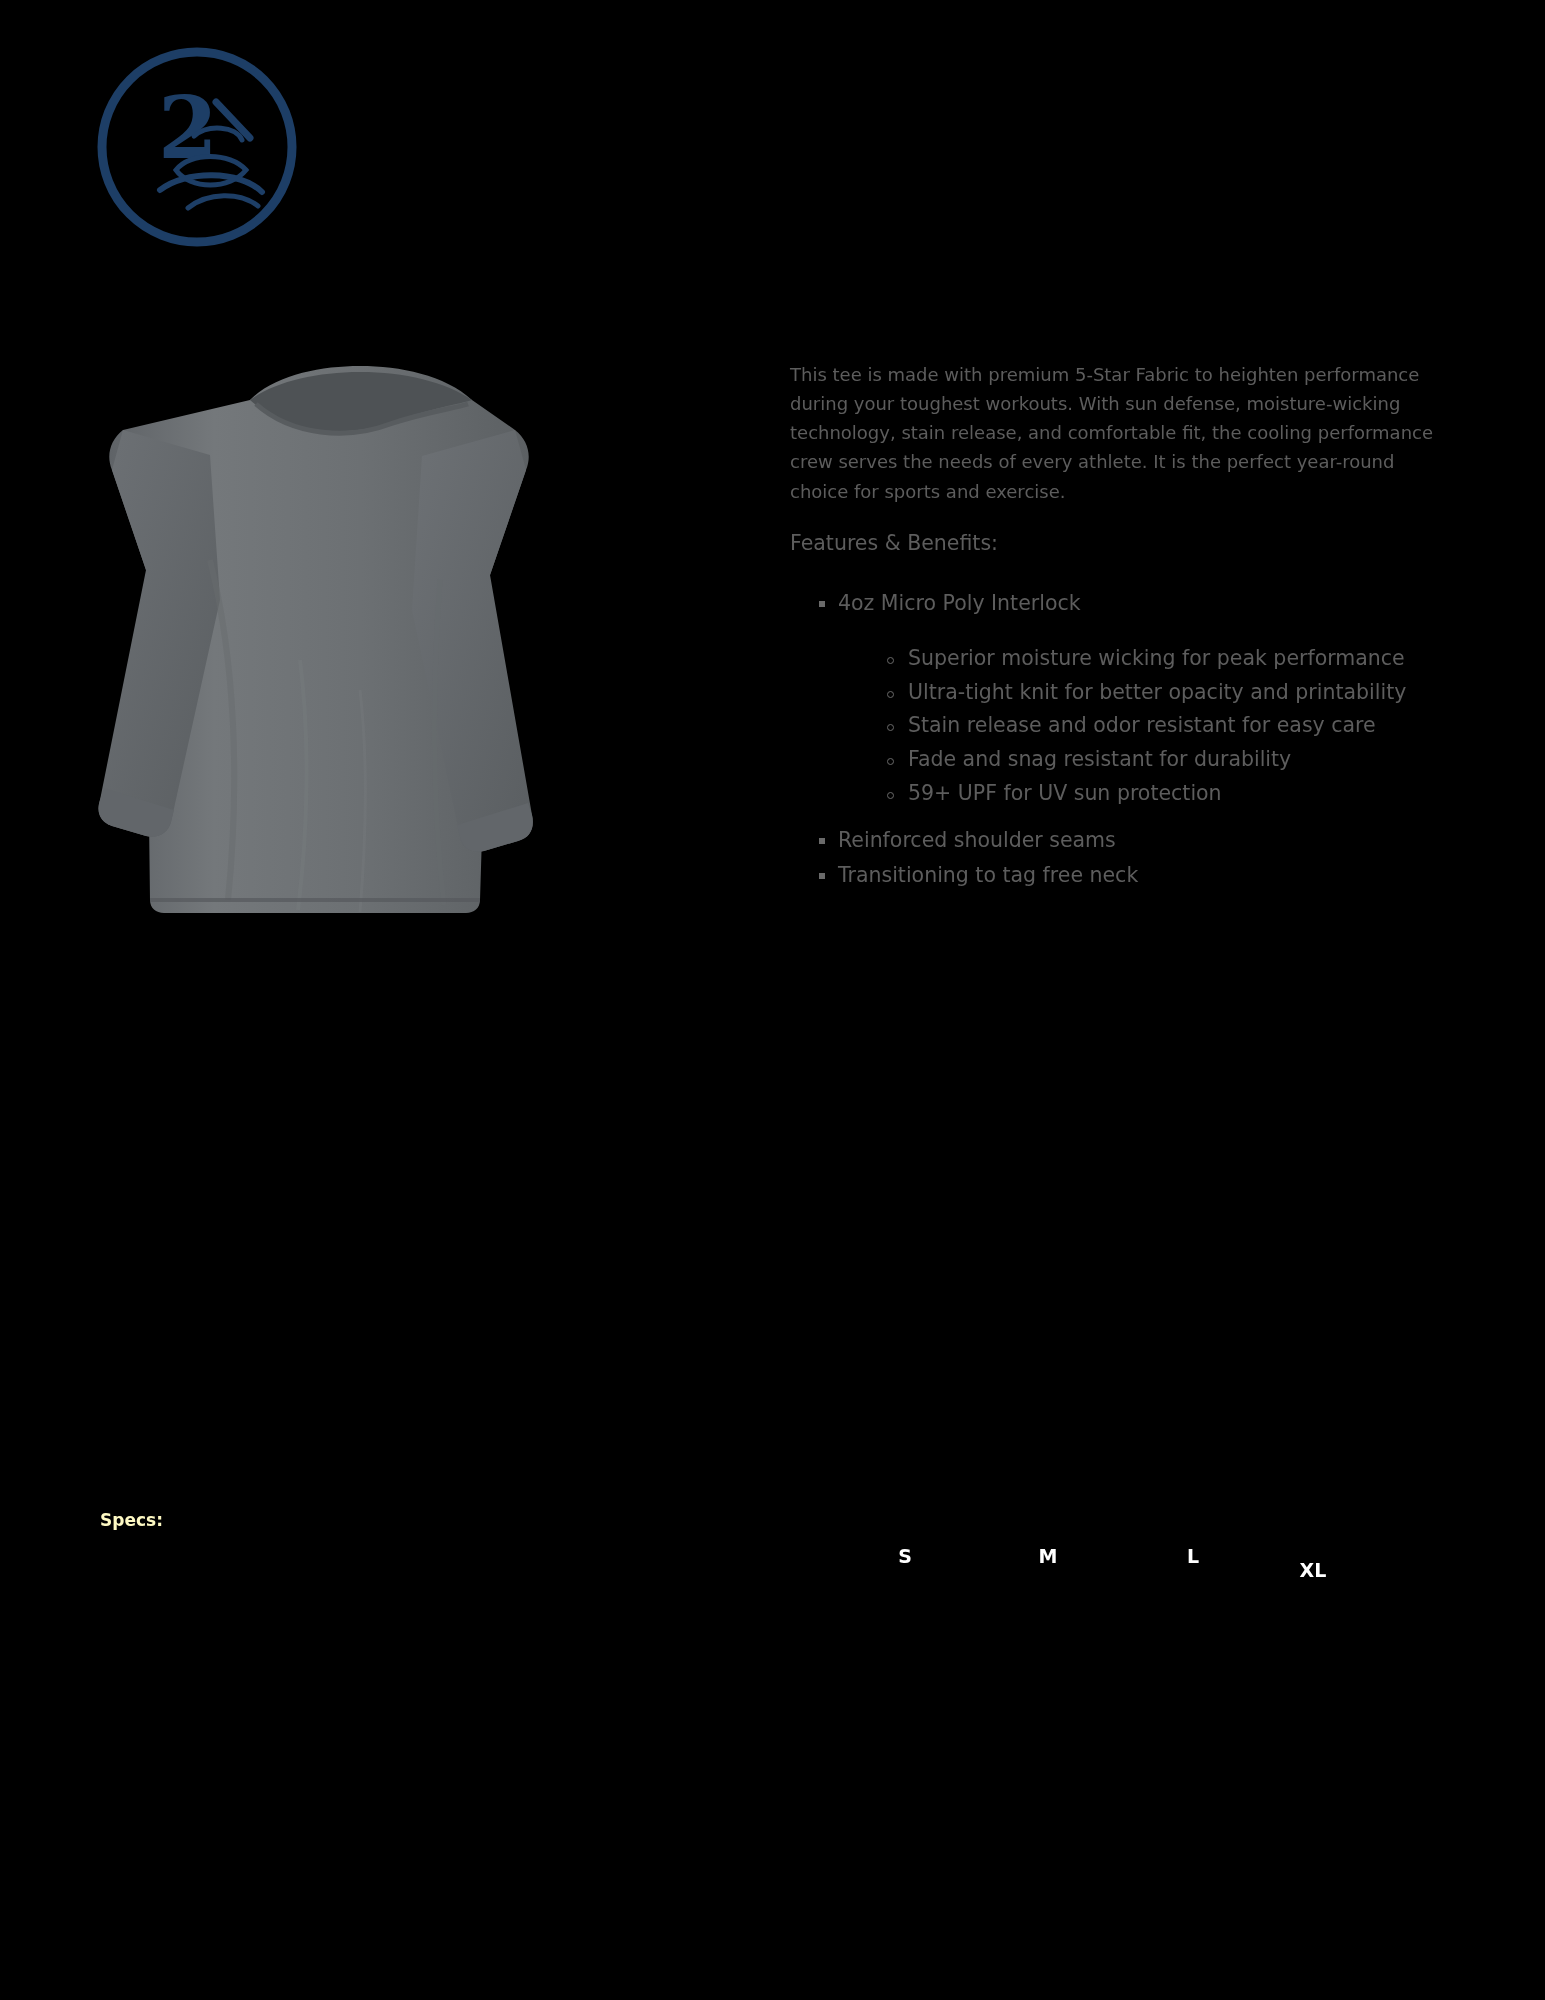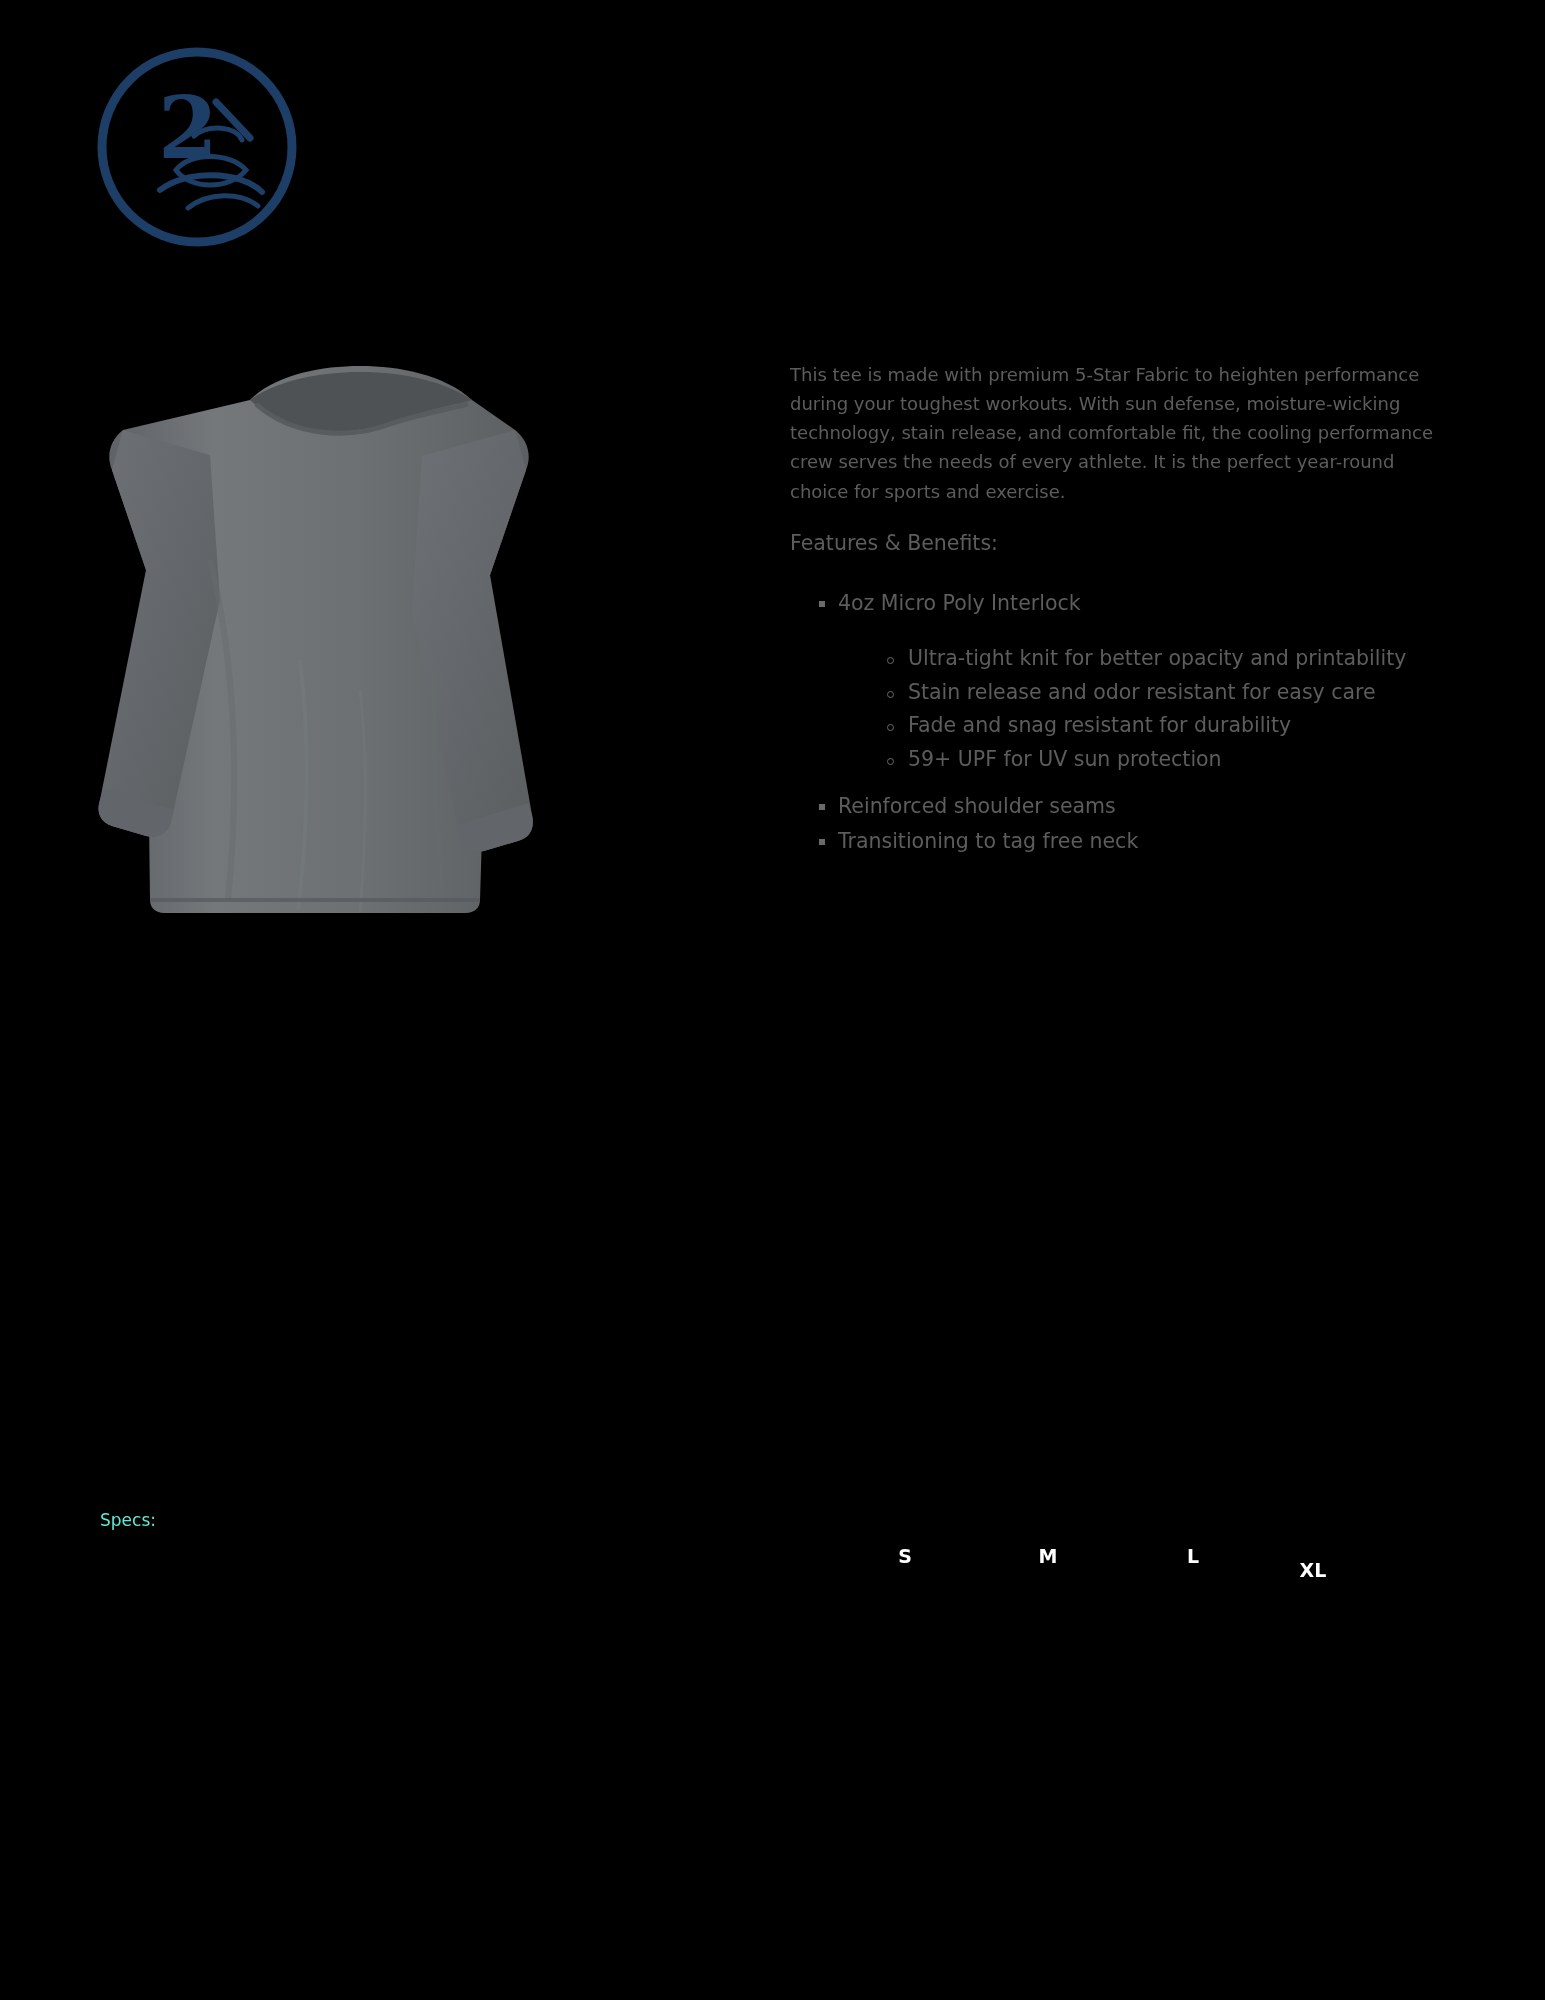--- a/index.html
+++ b/index.html
@@ -118,22 +118,23 @@
     border-radius: 50%;
     background: transparent;
   }
 
   
   .specs-label {
     position: absolute;
     left: 100px;
     top: 1510px;
     font-size: 17px;
-    color: #5eead4;
-    font-family: "DejaVu Sans", sans-serif;
+    color: #fef9c3;
+    font-family: "DejaVu Sans", sans-serif;
+    font-weight: bold;
   }
   .size-row {
     position: absolute;
     left: 860px;
     top: 1545px;
     width: 540px;
     height: 40px;
   }
   .size-cell {
     position: absolute;
@@ -234,20 +235,24 @@
     <p class="intro">This tee is made with premium 5-Star Fabric to heighten performance during your toughest workouts. With sun defense, moisture-wicking technology, stain release, and comfortable fit, the cooling performance crew serves the needs of every athlete. It is the perfect year-round choice for sports and exercise.</p>
     <p class="features-label">Features &amp; Benefits:</p>
 
     <ul class="lvl1">
       <li>
         <span class="bullet-sq"></span>
         <span>4oz Micro Poly Interlock</span>
         <ul class="lvl2">
           <li>
             <span class="bullet-ci"></span>
+            <span>Superior moisture wicking for peak performance</span>
+          </li>
+          <li>
+            <span class="bullet-ci"></span>
             <span>Ultra-tight knit for better opacity and printability</span>
           </li>
           <li>
             <span class="bullet-ci"></span>
             <span>Stain release and odor resistant for easy care</span>
           </li>
           <li>
             <span class="bullet-ci"></span>
             <span>Fade and snag resistant for durability</span>
           </li>

